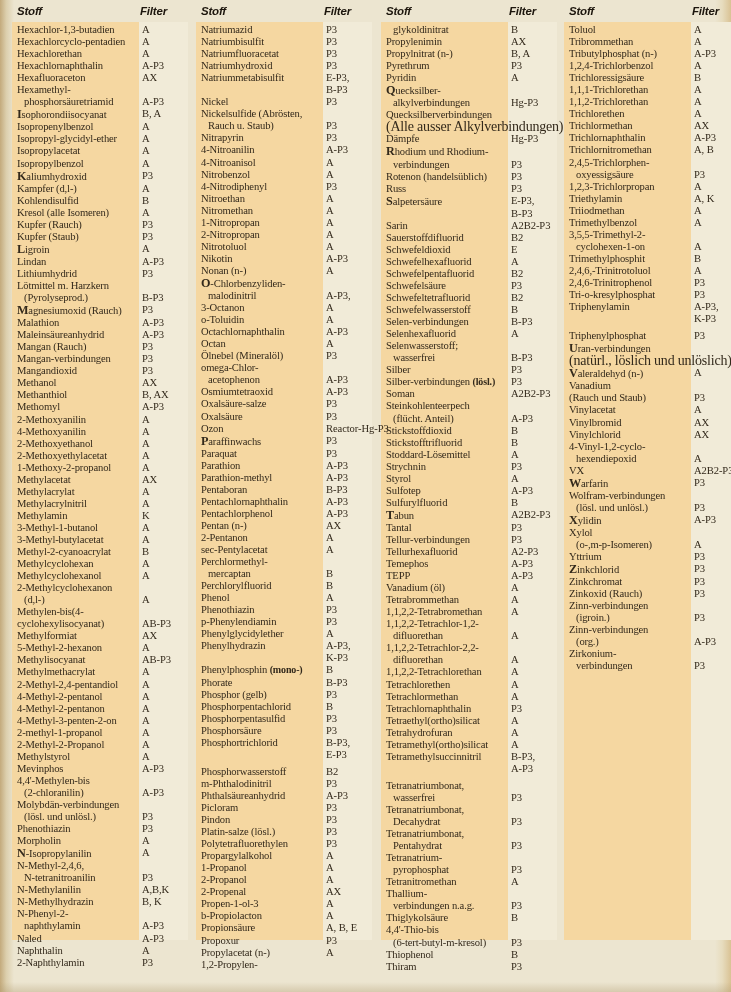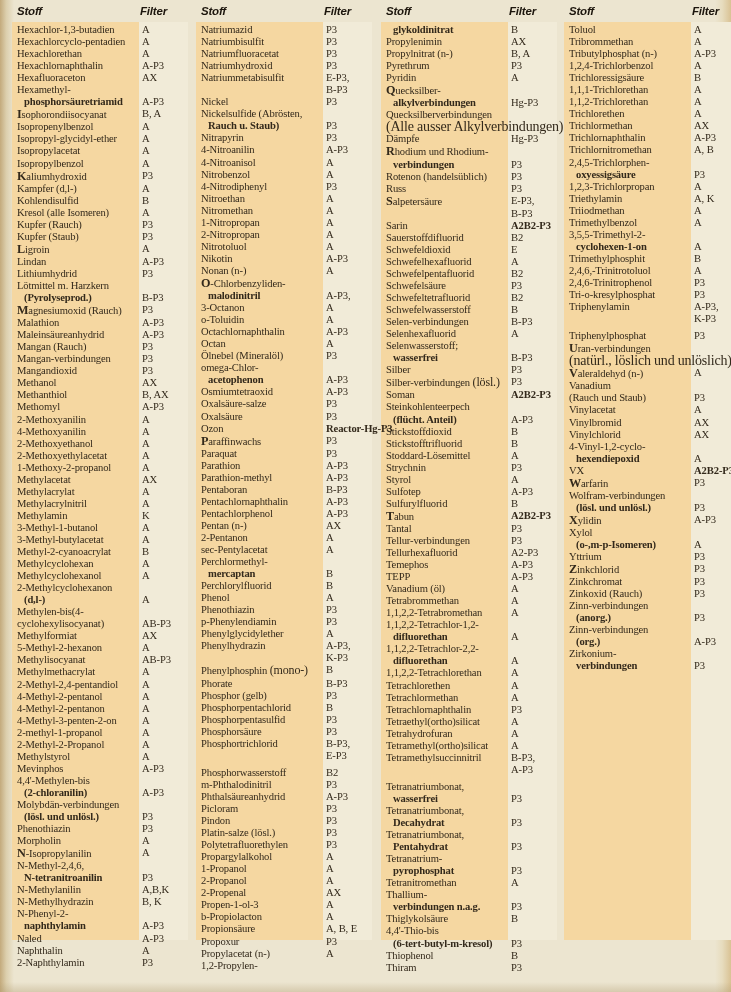--- a/index.html
+++ b/index.html
@@ -21,26 +21,26 @@
   .hdr{position:absolute;top:5px;z-index:3;
     font-family:"Liberation Sans", sans-serif;font-style:italic;font-weight:bold;
     font-size:11.5px;color:#1d160d;letter-spacing:-0.2px;}
   .hdr.stoff{left:5px;}
   .hdr.filter{left:128px;}
 
   .rows{position:absolute;top:24px;left:5px;width:166px;z-index:2;}
   .row{display:flex;line-height:12.05px;font-size:10.6px;color:#33291b;white-space:nowrap;}
   .row .n{min-width:125px;letter-spacing:-0.15px;flex:0 0 auto;}
   .row .f{letter-spacing:-0.1px;flex:0 0 auto;}
-  .row.ind .n{padding-left:7px;min-width:118px;font-weight:bold;}
+  .row.ind .n{padding-left:7px;min-width:118px;}
   .row.small .n{font-size:14px;letter-spacing:-0.2px;}
-  .row.fit .f{margin-left:auto;padding-right:2px;font-weight:bold;}
+  .row.fit .f{margin-left:auto;padding-right:2px;}
   .row.gap{margin-top:5px;}
   .row .cap{font-weight:bold;font-size:12.2px;}
-  .row .sm{font-size:12px;}
+  .row .sm{font-size:10px;font-weight:bold;}
 </style>
 </head>
 <body>
 
 <div class="page-edge-left"></div>
 <div class="page-edge-right"></div>
 <div class="page-edge-bottom"></div>
 
 <div class="col" style="left:12px">
   <div class="band"></div>
@@ -1194,21 +1194,21 @@
       </div>
       <div class="row">
         <span class="n">Zinkoxid (Rauch)</span>
         <span class="f">P3</span>
       </div>
       <div class="row">
         <span class="n">Zinn-verbindungen</span>
         <span class="f"></span>
       </div>
       <div class="row ind">
-        <span class="n">(anorg.)</span>
+        <span class="n">(igroin.)</span>
         <span class="f">P3</span>
       </div>
       <div class="row">
         <span class="n">Zinn-verbindungen</span>
         <span class="f"></span>
       </div>
       <div class="row ind">
         <span class="n">(org.)</span>
         <span class="f">A-P3</span>
       </div>

